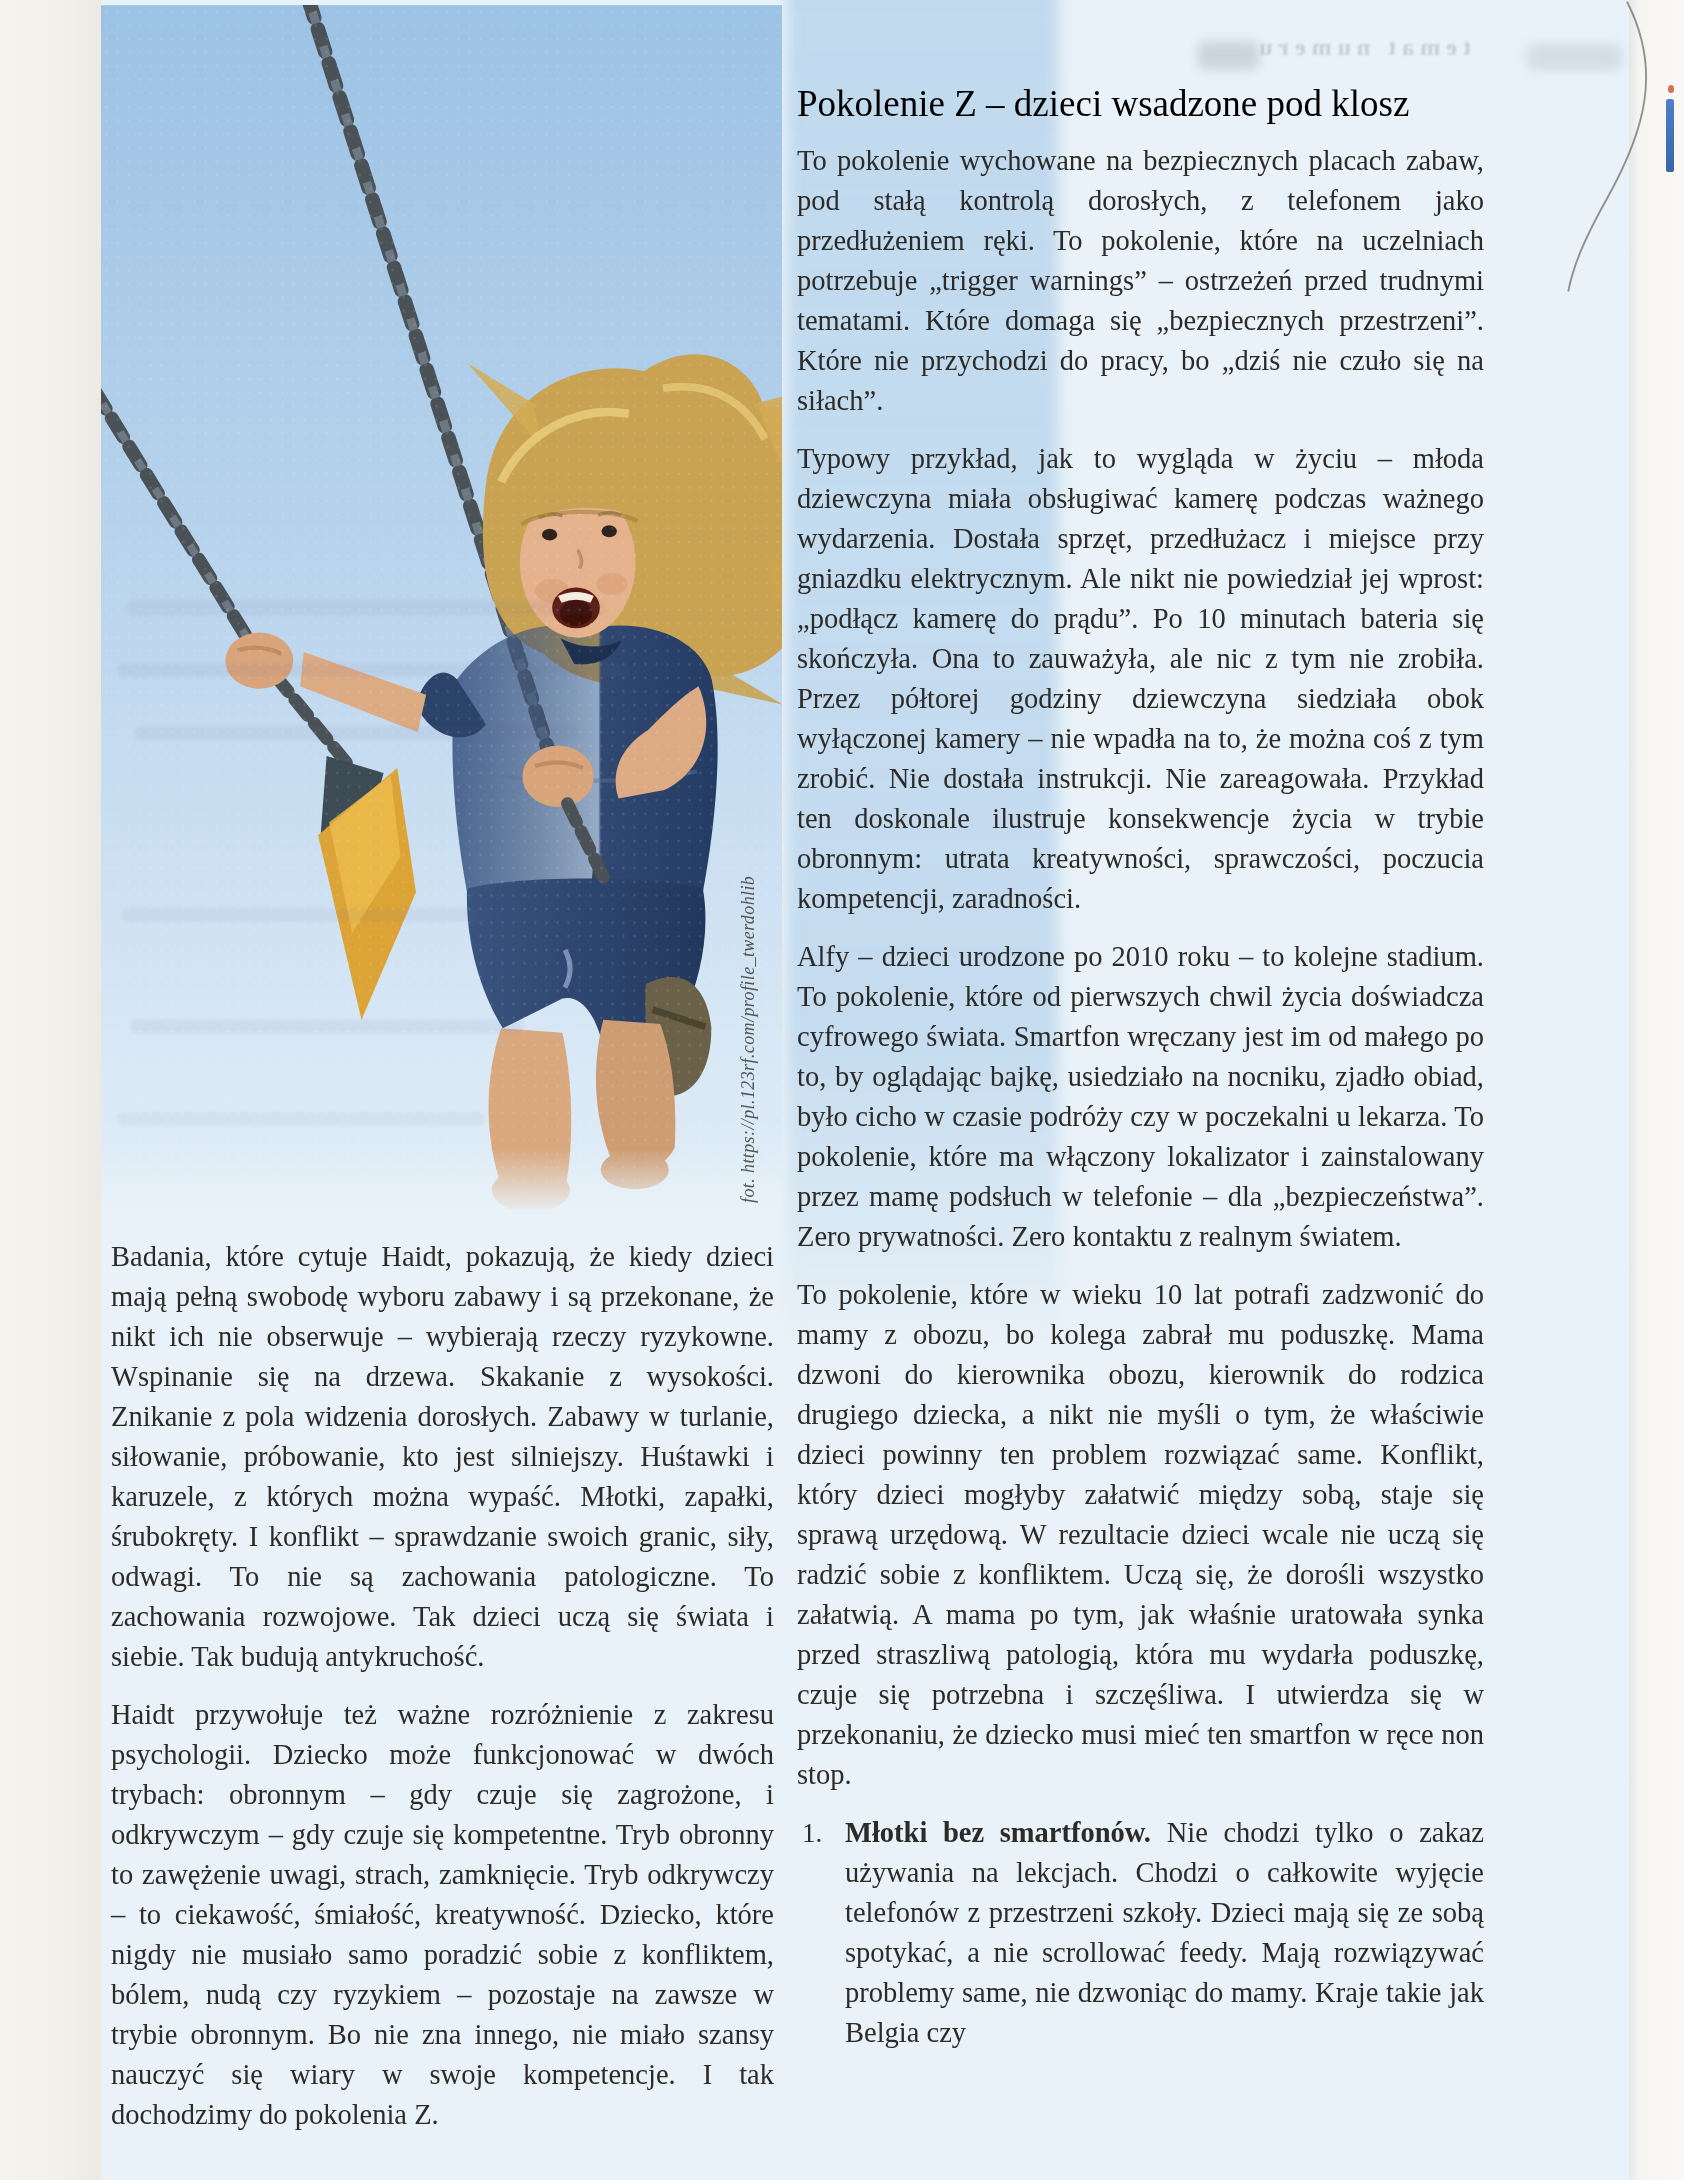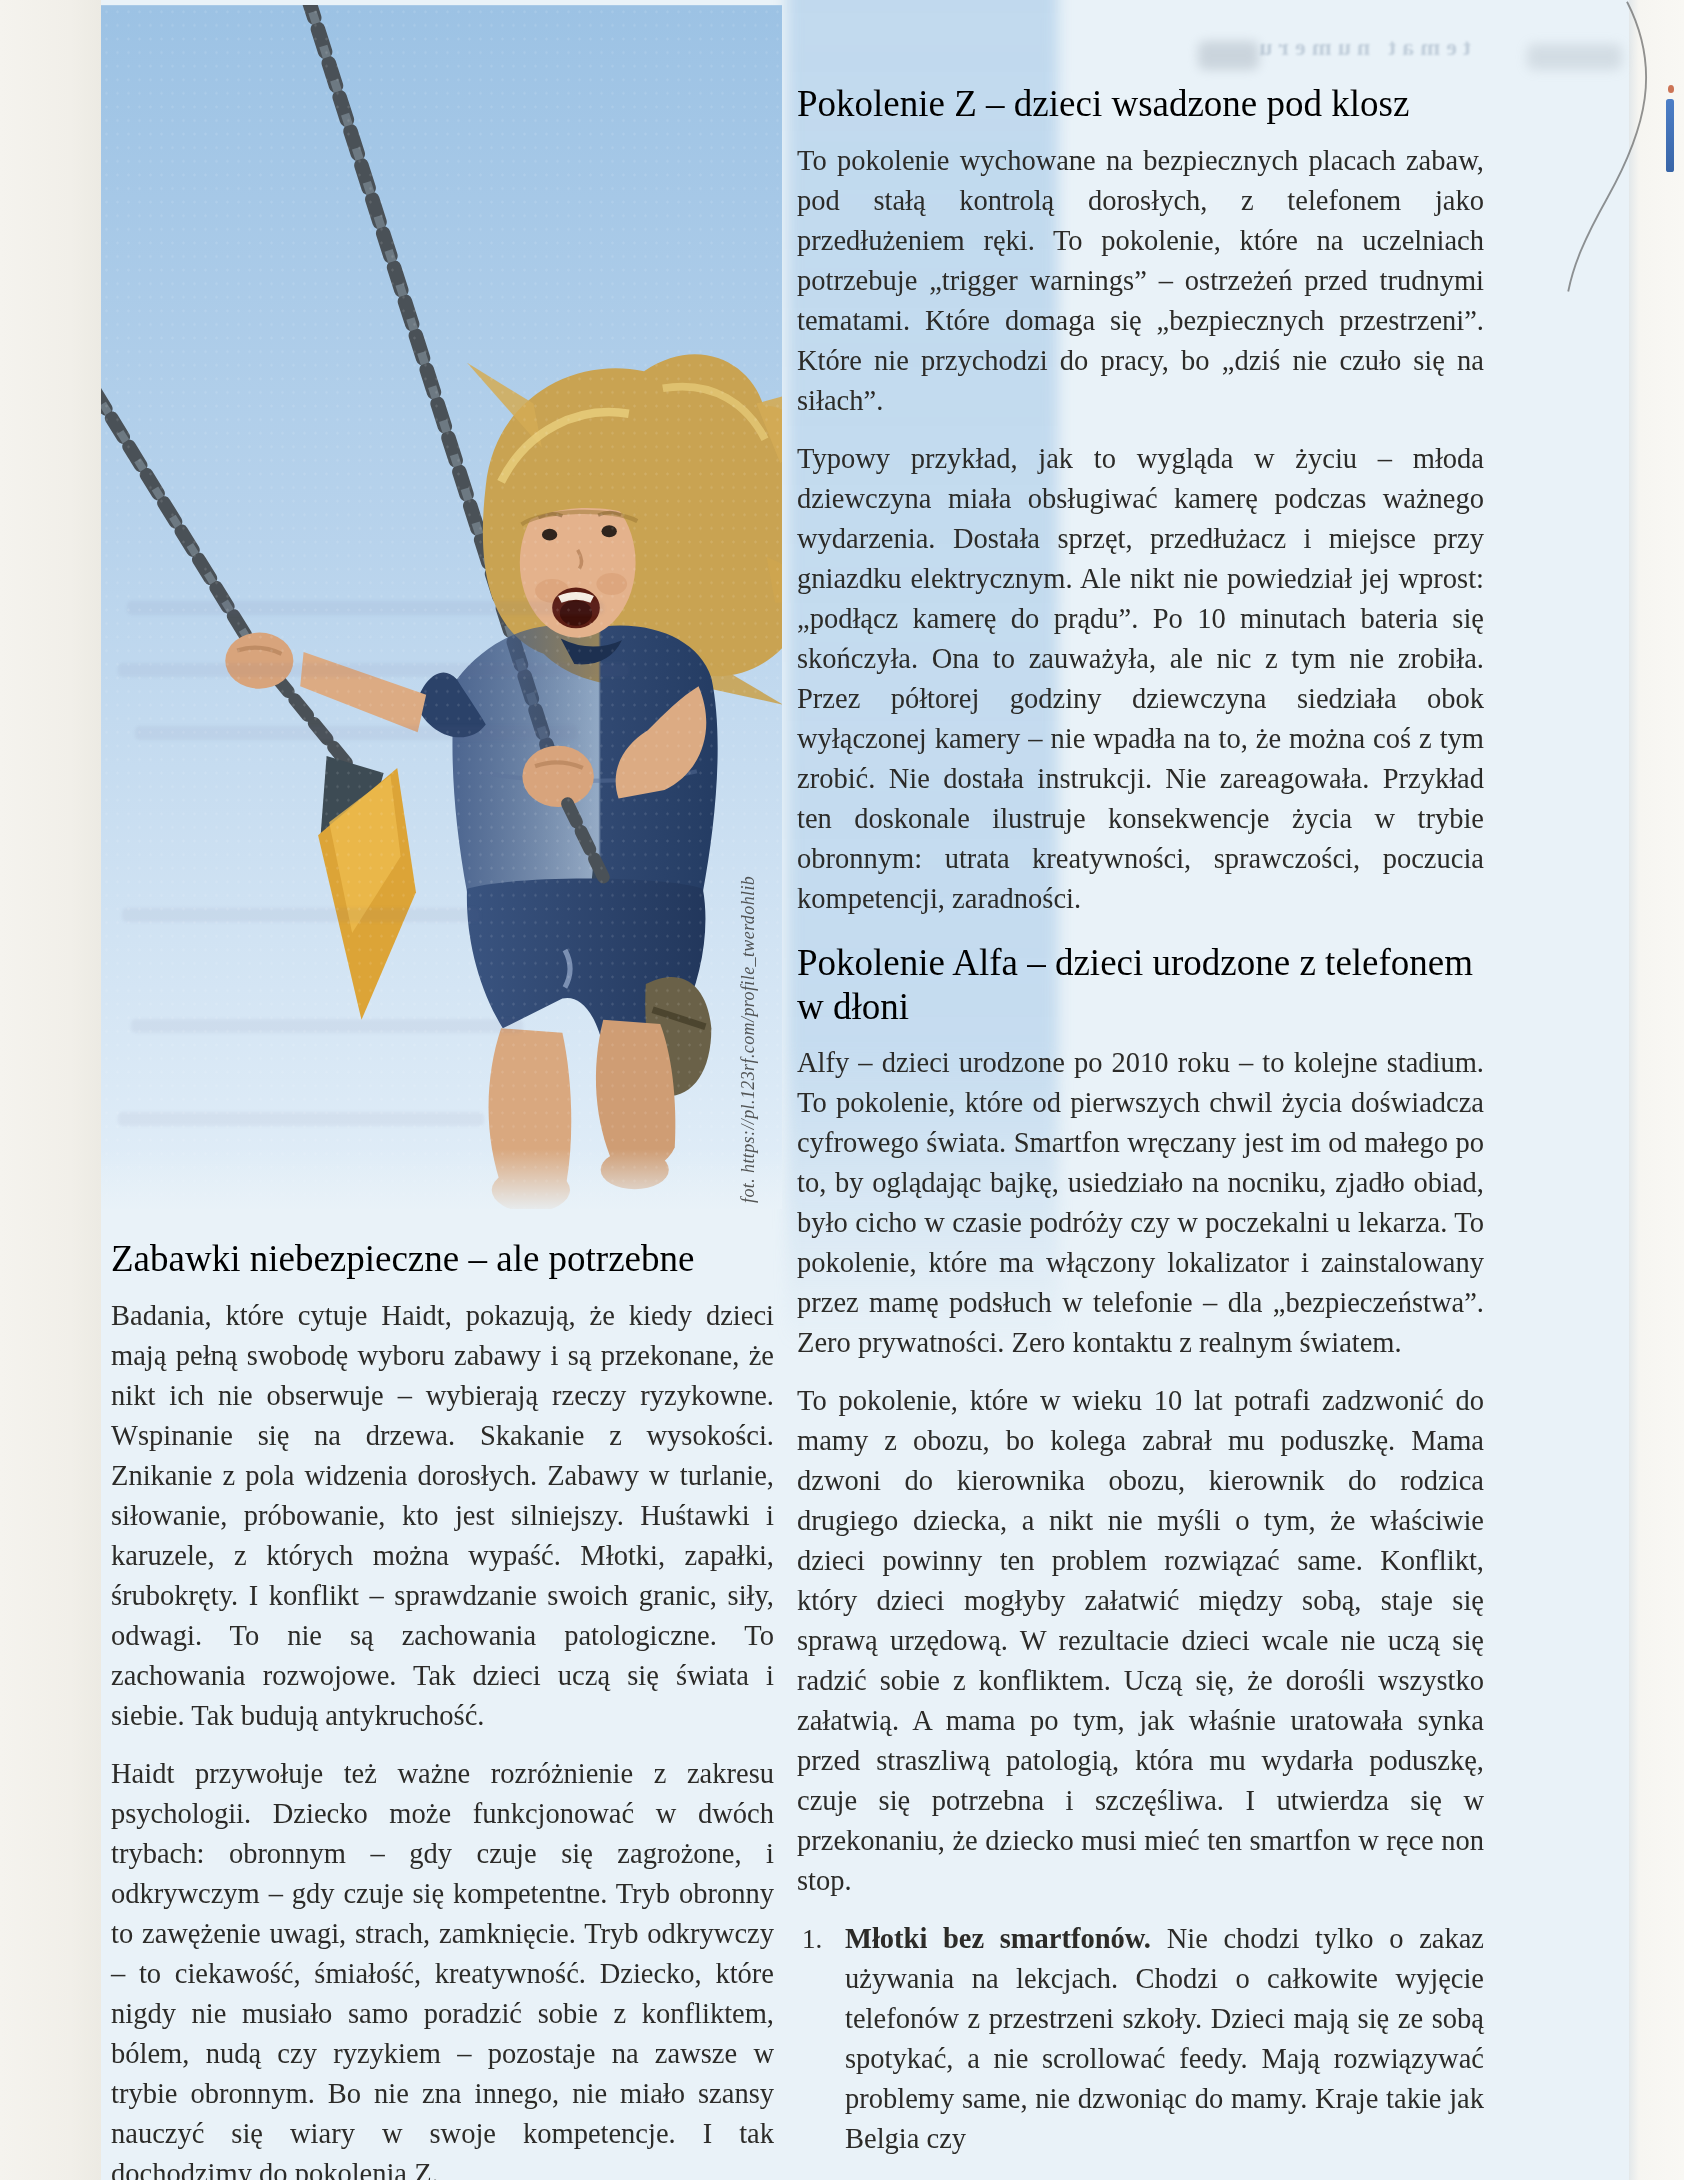--- a/index.html
+++ b/index.html
@@ -219,36 +219,34 @@
   <div class="ghost-line" style="left:30px;top:1014px;width:392px;"></div>
   <div class="ghost-line" style="left:17px;top:1107px;width:366px;"></div>
 
   <div class="halftone"></div>
   <div class="photo-fade"></div>
   <span class="photo-credit">fot. https://pl.123rf.com/profile_twerdohlib</span>
 </div>
 
 <div class="col col-left">
   <section>
-    <h2>Zabawki niebezpieczne – ale potrzebne</h2>
     <p>Badania, które cytuje Haidt, pokazują, że kiedy dzieci mają pełną swobodę wyboru zabawy i są przekonane, że nikt ich nie obserwuje – wybierają rzeczy ryzykowne. Wspinanie się na drzewa. Skakanie z wysokości. Znikanie z pola widzenia dorosłych. Zabawy w turlanie, siłowanie, próbowanie, kto jest silniejszy. Huśtawki i karuzele, z których można wypaść. Młotki, zapałki, śrubokręty. I konflikt – sprawdzanie swoich granic, siły, odwagi. To nie są zachowania patologiczne. To zachowania rozwojowe. Tak dzieci uczą się świata i siebie. Tak budują antykruchość.</p>
   </section>
   <section>
     <p>Haidt przywołuje też ważne rozróżnienie z zakresu psychologii. Dziecko może funkcjonować w dwóch trybach: obronnym – gdy czuje się zagrożone, i odkrywczym – gdy czuje się kompetentne. Tryb obronny to zawężenie uwagi, strach, zamknięcie. Tryb odkrywczy – to ciekawość, śmiałość, kreatywność. Dziecko, które nigdy nie musiało samo poradzić sobie z konfliktem, bólem, nudą czy ryzykiem – pozostaje na zawsze w trybie obronnym. Bo nie zna innego, nie miało szansy nauczyć się wiary w swoje kompetencje. I tak dochodzimy do pokolenia Z.</p>
   </section>
 </div>
 
 <div class="col col-right">
   <section>
     <h2>Pokolenie Z – dzieci wsadzone pod klosz</h2>
     <p>To pokolenie wychowane na bezpiecznych placach zabaw, pod stałą kontrolą dorosłych, z telefonem jako przedłużeniem ręki. To pokolenie, które na uczelniach potrzebuje „trigger warnings” – ostrzeżeń przed trudnymi tematami. Które domaga się „bezpiecznych przestrzeni”. Które nie przychodzi do pracy, bo „dziś nie czuło się na siłach”.</p>
     <p>Typowy przykład, jak to wygląda w życiu – młoda dziewczyna miała obsługiwać kamerę podczas ważnego wydarzenia. Dostała sprzęt, przedłużacz i miejsce przy gniazdku elektrycznym. Ale nikt nie powiedział jej wprost: „podłącz kamerę do prądu”. Po 10 minutach bateria się skończyła. Ona to zauważyła, ale nic z tym nie zrobiła. Przez półtorej godziny dziewczyna siedziała obok wyłączonej kamery – nie wpadła na to, że można coś z tym zrobić. Nie dostała instrukcji. Nie zareagowała. Przykład ten doskonale ilustruje konsekwencje życia w trybie obronnym: utrata kreatywności, sprawczości, poczucia kompetencji, zaradności.</p>
   </section>
   <section>
-    <h2>Pokolenie Alfa – dzieci urodzone z telefonem w dłoni</h2>
     <p>Alfy – dzieci urodzone po 2010 roku – to kolejne stadium. To pokolenie, które od pierwszych chwil życia doświadcza cyfrowego świata. Smartfon wręczany jest im od małego po to, by oglądając bajkę, usiedziało na nocniku, zjadło obiad, było cicho w czasie podróży czy w poczekalni u lekarza. To pokolenie, które ma włączony lokalizator i zainstalowany przez mamę podsłuch w telefonie – dla „bezpieczeństwa”. Zero prywatności. Zero kontaktu z realnym światem.</p>
     <p>To pokolenie, które w wieku 10 lat potrafi zadzwonić do mamy z obozu, bo kolega zabrał mu poduszkę. Mama dzwoni do kierownika obozu, kierownik do rodzica drugiego dziecka, a nikt nie myśli o tym, że właściwie dzieci powinny ten problem rozwiązać same. Konflikt, który dzieci mogłyby załatwić między sobą, staje się sprawą urzędową. W rezultacie dzieci wcale nie uczą się radzić sobie z konfliktem. Uczą się, że dorośli wszystko załatwią. A mama po tym, jak właśnie uratowała synka przed straszliwą patologią, która mu wydarła poduszkę, czuje się potrzebna i szczęśliwa. I utwierdza się w przekonaniu, że dziecko musi mieć ten smartfon w ręce non stop.</p>
   </section>
   <section>
     <div class="list-item">
       <span class="num">1.</span>
       <p><b>Młotki bez smartfonów.</b> <span>Nie chodzi tylko o zakaz używania na lekcjach. Chodzi o całkowite wyjęcie telefonów z przestrzeni szkoły. Dzieci mają się ze sobą spotykać, a nie scrollować feedy. Mają rozwiązywać problemy same, nie dzwoniąc do mamy. Kraje takie jak Belgia czy</span></p>
     </div>
   </section>
 </div>

